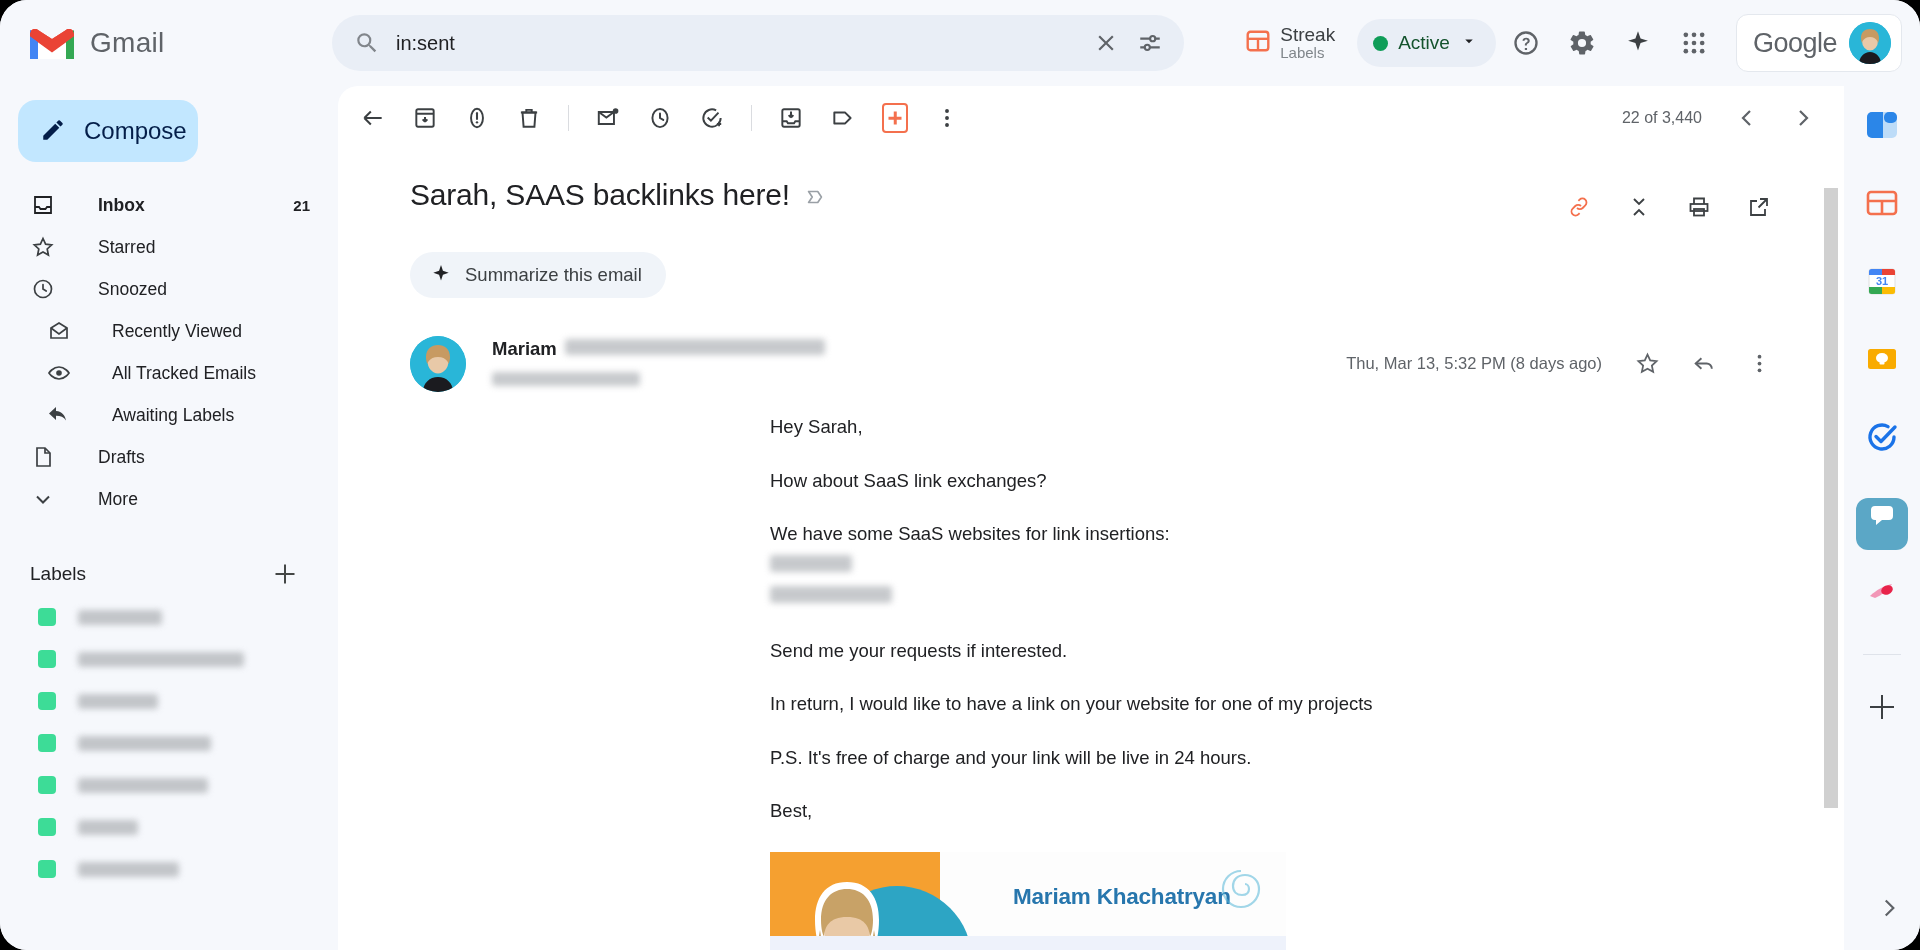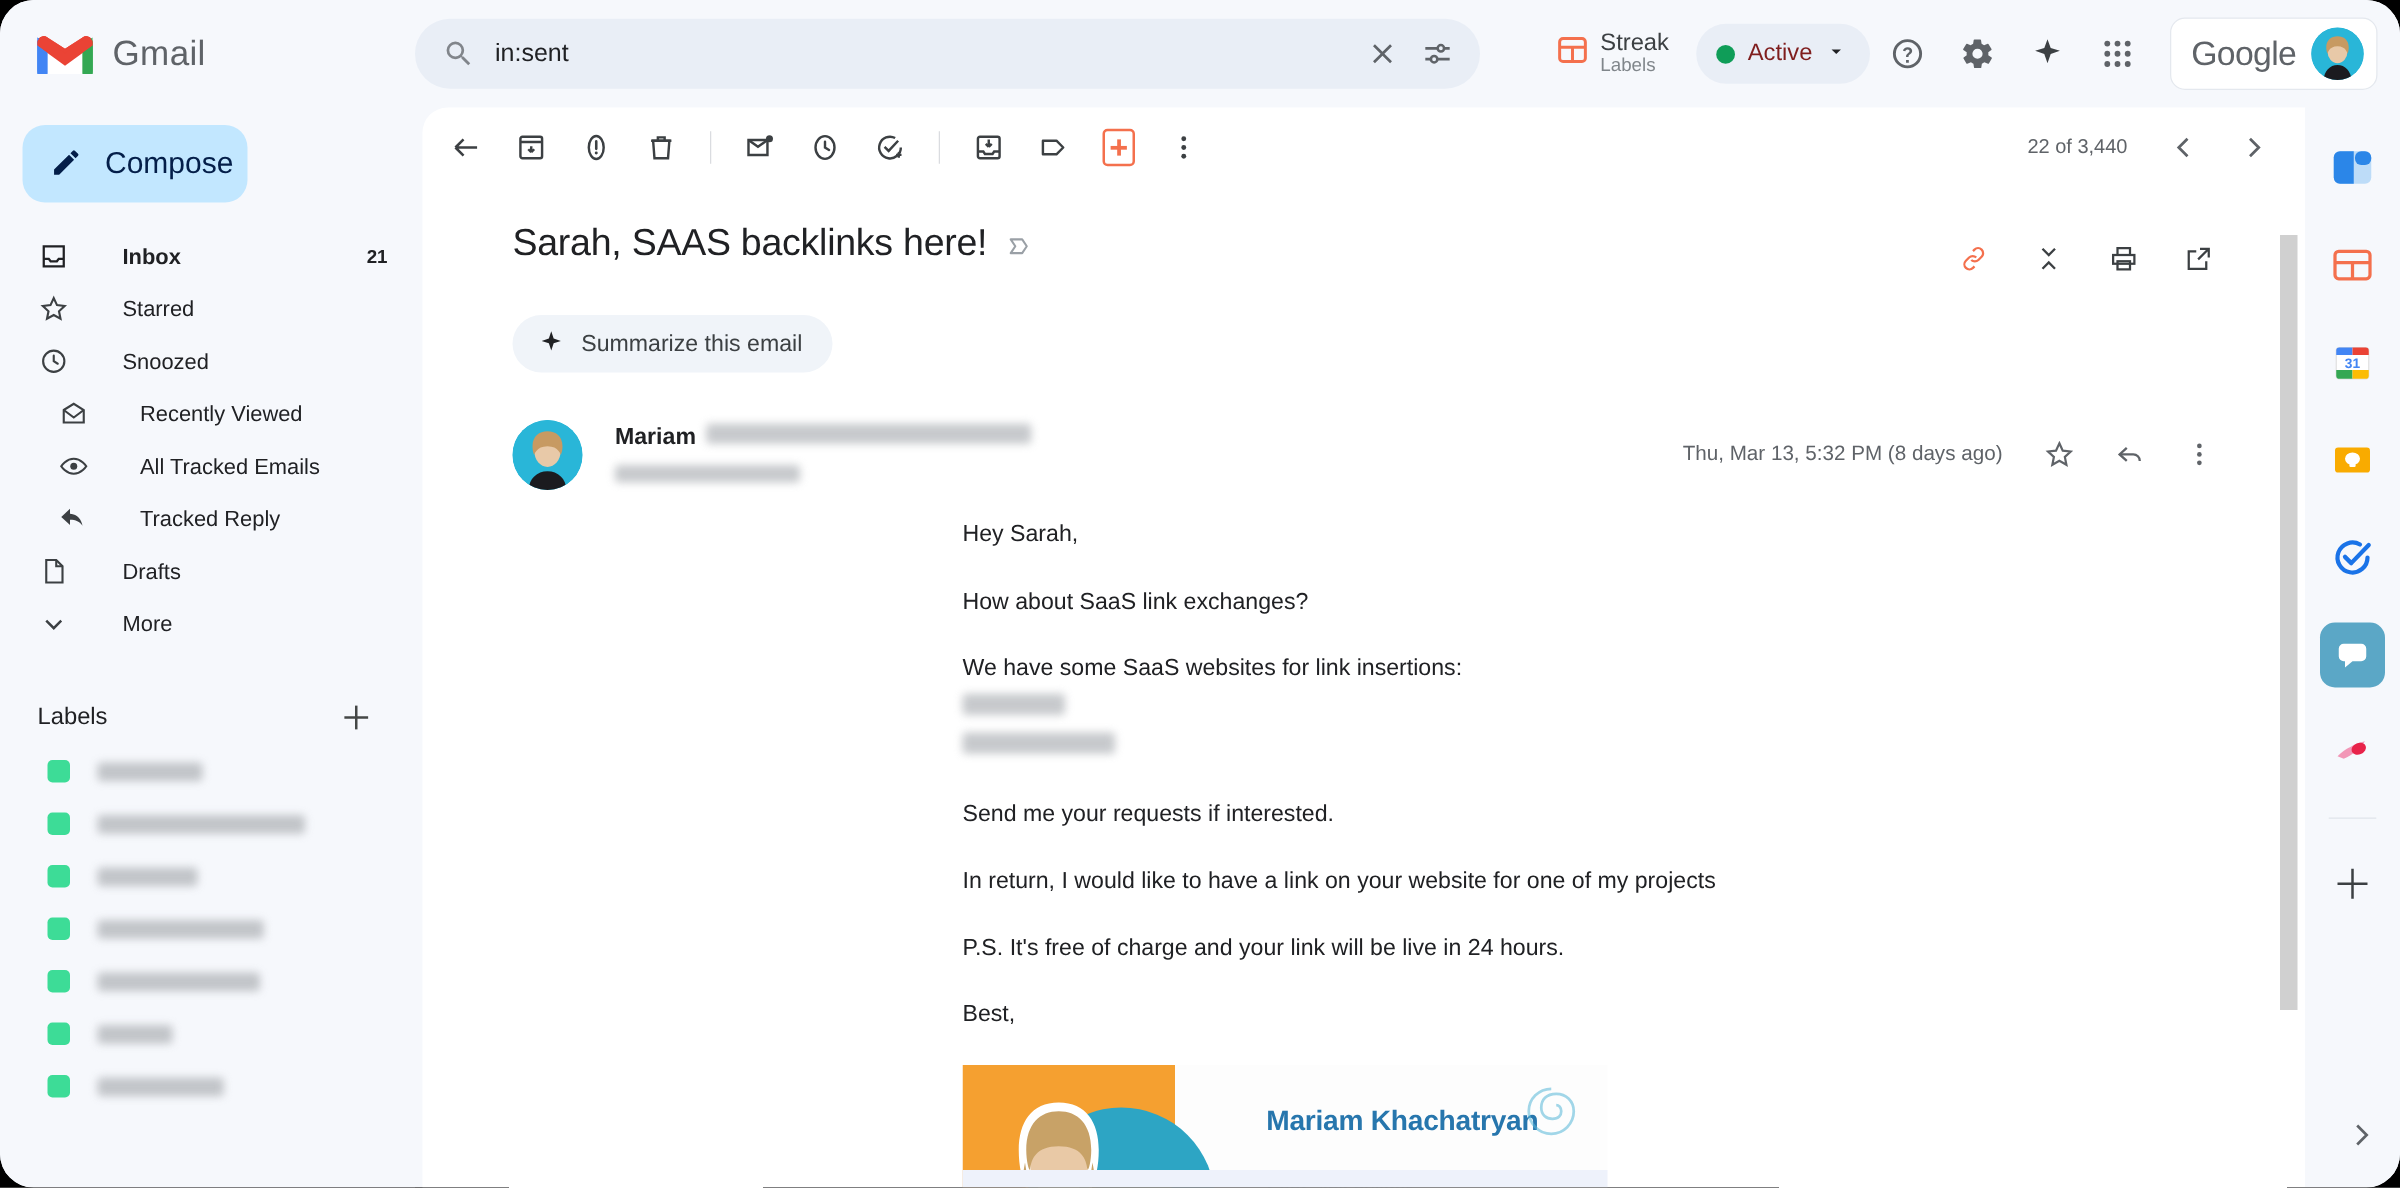--- a/index.html
+++ b/index.html
@@ -65,21 +65,21 @@
   .streak-name { font-size: 19px; color: #3c4043; }
   .streak-plan { font-size: 15px; color: #80868b; }
 
   .active-pill {
     display: flex; align-items: center; gap: 10px;
     height: 48px; padding: 0 18px 0 16px;
     background: #e9eef6; border-radius: 24px; cursor: pointer;
     margin-left: 8px;
   }
   .dot-green { width: 15px; height: 15px; border-radius: 50%; background: #0f9d58; }
-  .active-lbl { font-size: 19px; color: #7f1d1d; }
+  .active-lbl { font-size: 19px; color: #14532d; }
 
   .icon-btn {
     width: 52px; height: 52px; border-radius: 50%; border: 0;
     background: transparent; cursor: pointer;
     display: flex; align-items: center; justify-content: center;
   }
 
   .acct-chip {
     display: flex; align-items: center; gap: 12px;
     background: #fff; border: 1px solid #e4e8ee; border-radius: 12px;
@@ -281,21 +281,21 @@
   .rail {
     position: absolute; top: 86px; right: 0;
     width: 76px; height: 864px;
     background: #f6f8fc;
     display: flex; flex-direction: column; align-items: center;
     padding-top: 22px; gap: 26px;
   }
   .rail-btn {
     width: 52px; height: 52px; border: 0; background: transparent;
     border-radius: 12px; cursor: pointer;
-    display: flex; align-items: center; justify-content: center;
+    display: flex; justify-content: center;
   }
   .rail-btn.selected { background: #5ba7c6; }
   .rail-sep { width: 38px; height: 1px; background: #dfe3ea; }
   .rail-plus { position: relative; width: 52px; height: 52px; }
   .rail-plus:before, .rail-plus:after {
     content: ""; position: absolute; background: #3c4043;
     left: 50%; top: 50%; transform: translate(-50%,-50%);
   }
   .rail-plus:before { width: 24px; height: 2px; }
   .rail-plus:after { width: 2px; height: 24px; }
@@ -493,21 +493,21 @@
         </span>
         <span class="nav-lbl">All Tracked Emails</span>
       </div>
 
       <div class="navitem sub">
         <span class="nav-ico">
           <svg viewBox="0 0 24 24" width="24" height="24">
               <path fill="#3c4043" d="M9 8V4l-7 6.5L9 17v-4.2c4.6 0 7.8 1.4 10 4.7-.9-4.6-3.6-9.2-10-9.5z"></path>
             </svg>
         </span>
-        <span class="nav-lbl">Tracked Reply</span>
+        <span class="nav-lbl">Awaiting Labels</span>
       </div>
 
       <div class="navitem">
         <span class="nav-ico">
           <svg viewBox="0 0 24 24" width="24" height="24">
               <path fill="none" stroke="#3c4043" stroke-width="1.7" d="M6 3h8l5 5v13H6z"></path>
               <path fill="none" stroke="#3c4043" stroke-width="1.7" d="M14 3v5h5"></path>
             </svg>
         </span>
         <span class="nav-lbl">Drafts</span>

